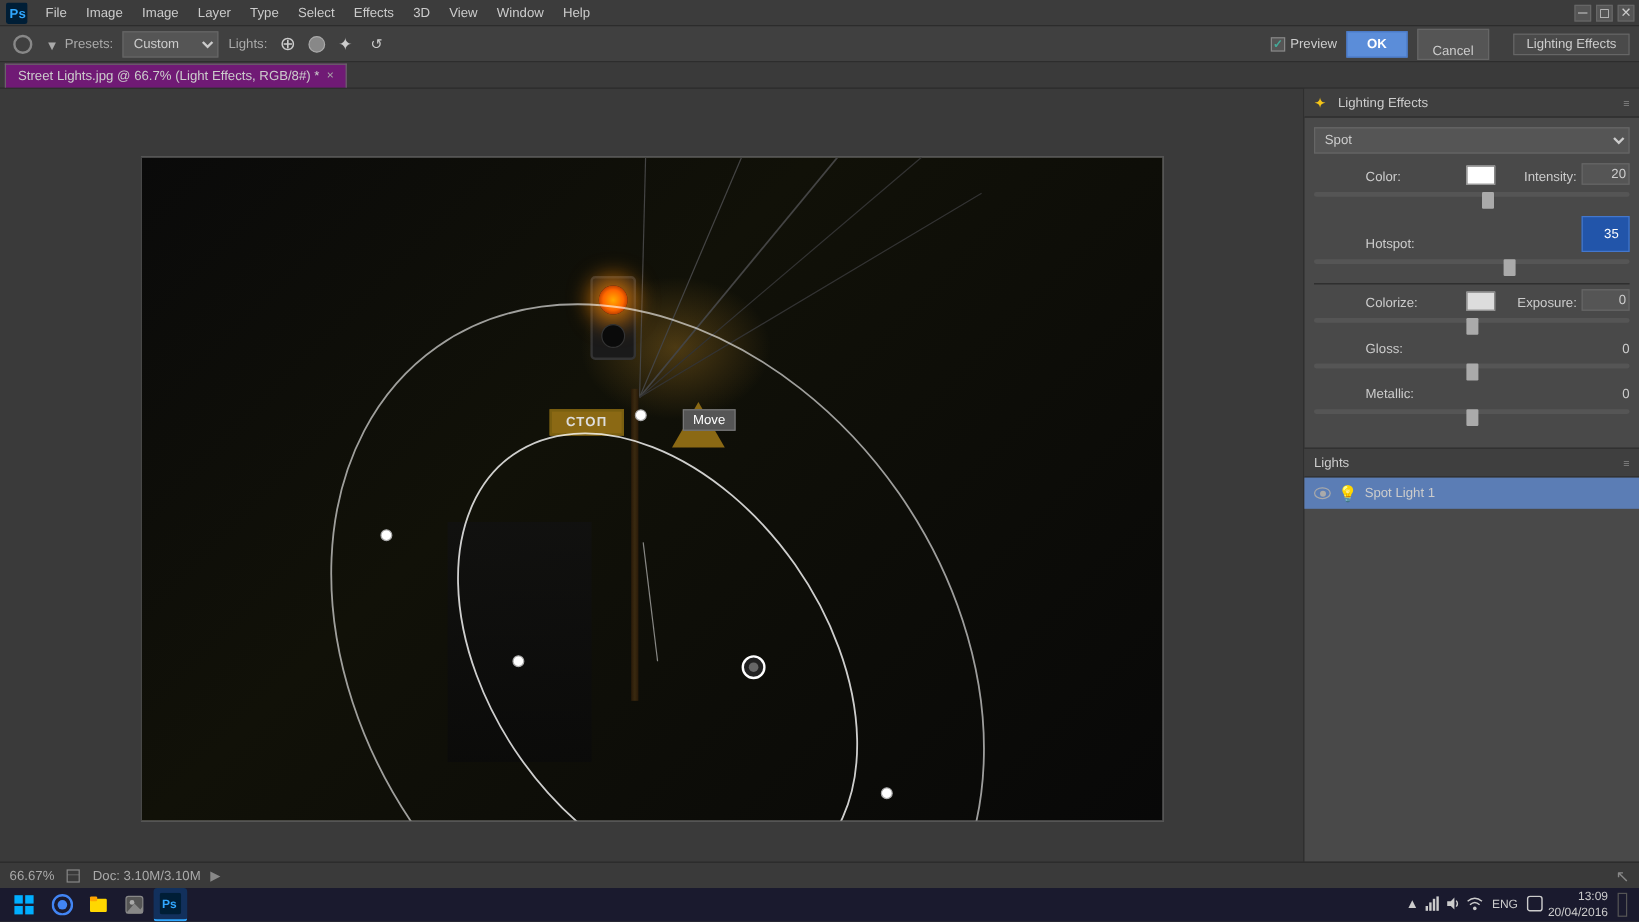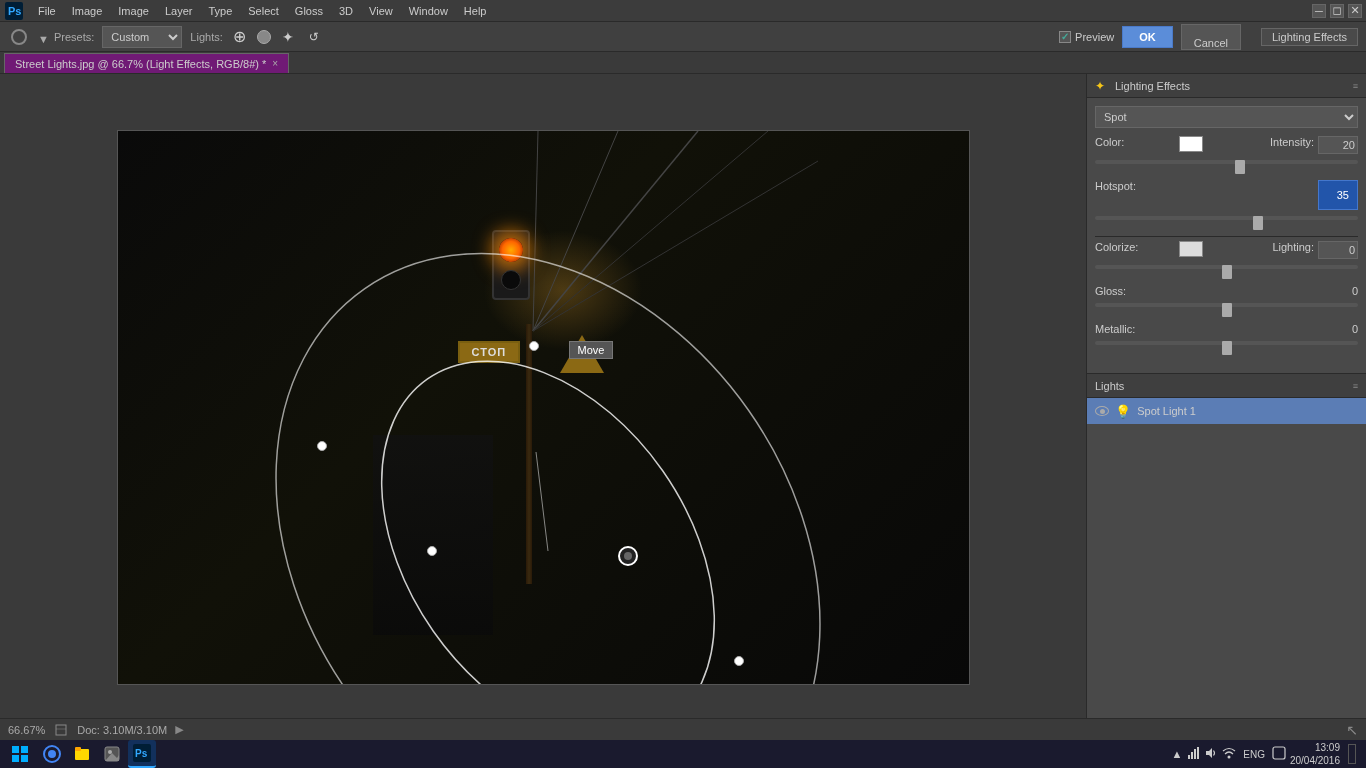--- a/index.html
+++ b/index.html
@@ -46,21 +46,21 @@
     
     .right-panel { width: 280px; background: #494949; border-left: 1px solid #2a2a2a; display: flex; flex-direction: column; }
     .panel-header { background: #3f3f3f; border-bottom: 1px solid #2a2a2a; height: 24px; display: flex; align-items: center; padding: 0 8px; font-size: 11px; color: #ccc; font-weight: normal; gap: 6px; }
     .panel-header-icon { width: 14px; height: 14px; color: #f5c518; font-size: 12px; }
     .panel-content { padding: 8px; }
 
     
     .spot-dropdown { width: 100%; background: #555; border: 1px solid #666; color: #ccc; font-size: 11px; padding: 2px 4px; height: 22px; cursor: pointer; margin-bottom: 8px; }
 
     
-    .prop-row { display: flex; align-items: flex-start; margin-bottom: 6px; }
+    .prop-row { display: flex; align-items: flex-end; margin-bottom: 6px; margin-left: 43px; }
     .prop-label { width: 80px; color: #ccc; font-size: 11px; }
     .prop-value-right { margin-left: auto; color: #ccc; font-size: 11px; min-width: 30px; text-align: right; }
     .color-swatch { width: 24px; height: 16px; background: white; border: 1px solid #888; cursor: pointer; margin-left: 4px; }
     .color-swatch-gray { width: 24px; height: 16px; background: #ddd; border: 1px solid #888; cursor: pointer; margin-left: 4px; }
     .input-box { width: 40px; height: 30px; background: #2255aa; border: 1px solid #4477cc; color: white; font-size: 11px; text-align: right; padding: 0 8px; }
     .input-box-normal { width: 40px; height: 18px; background: #555; border: 1px solid #666; color: #ccc; font-size: 11px; text-align: right; padding: 0 2px; }
 
     
     .lights-section { border-top: 1px solid #2a2a2a; margin-top: 4px; }
     .lights-header { background: #3f3f3f; height: 24px; display: flex; align-items: center; padding: 0 8px; font-size: 11px; color: #ccc; border-bottom: 1px solid #2a2a2a; }
@@ -101,21 +101,21 @@
       <rect width="18" height="18" rx="2" fill="#001e36"></rect>
       <text x="3" y="13" font-family="Arial" font-weight="bold" font-size="11" fill="#31a8ff">Ps</text>
     </svg>
   </div>
   <div class="menu-item">File</div>
   <div class="menu-item">Image</div>
   <div class="menu-item">Image</div>
   <div class="menu-item">Layer</div>
   <div class="menu-item">Type</div>
   <div class="menu-item">Select</div>
-  <div class="menu-item">Gloss</div>
+  <div class="menu-item">Effects</div>
   <div class="menu-item">3D</div>
   <div class="menu-item">View</div>
   <div class="menu-item">Window</div>
   <div class="menu-item">Help</div>
   <div style="margin-left:auto; display:flex; gap:4px;">
     <div style="width:14px;height:14px;background:#555;border:1px solid #666;cursor:pointer;display:flex;align-items:center;justify-content:center;">─</div>
     <div style="width:14px;height:14px;background:#555;border:1px solid #666;cursor:pointer;display:flex;align-items:center;justify-content:center;">◻</div>
     <div style="width:14px;height:14px;background:#555;border:1px solid #666;cursor:pointer;display:flex;align-items:center;justify-content:center;">✕</div>
   </div>
 </div>
@@ -260,21 +260,21 @@
         </div>
       </div>
 
       <div class="section-divider"></div>
 
       
       <div class="prop-row">
         <span class="prop-label">Colorize:</span>
         <div class="color-swatch-gray"></div>
         <span style="flex:1;"></span>
-        <span class="prop-label" style="width:auto;">Lighting:</span>
+        <span class="prop-label" style="width:auto;">Exposure:</span>
         <input type="text" class="input-box-normal" value="0" style="margin-left: 4px;">
       </div>
       
       <div class="full-slider">
         <div class="full-slider-track">
           <div class="full-slider-thumb" style="left:50%;"></div>
         </div>
       </div>
 
       

